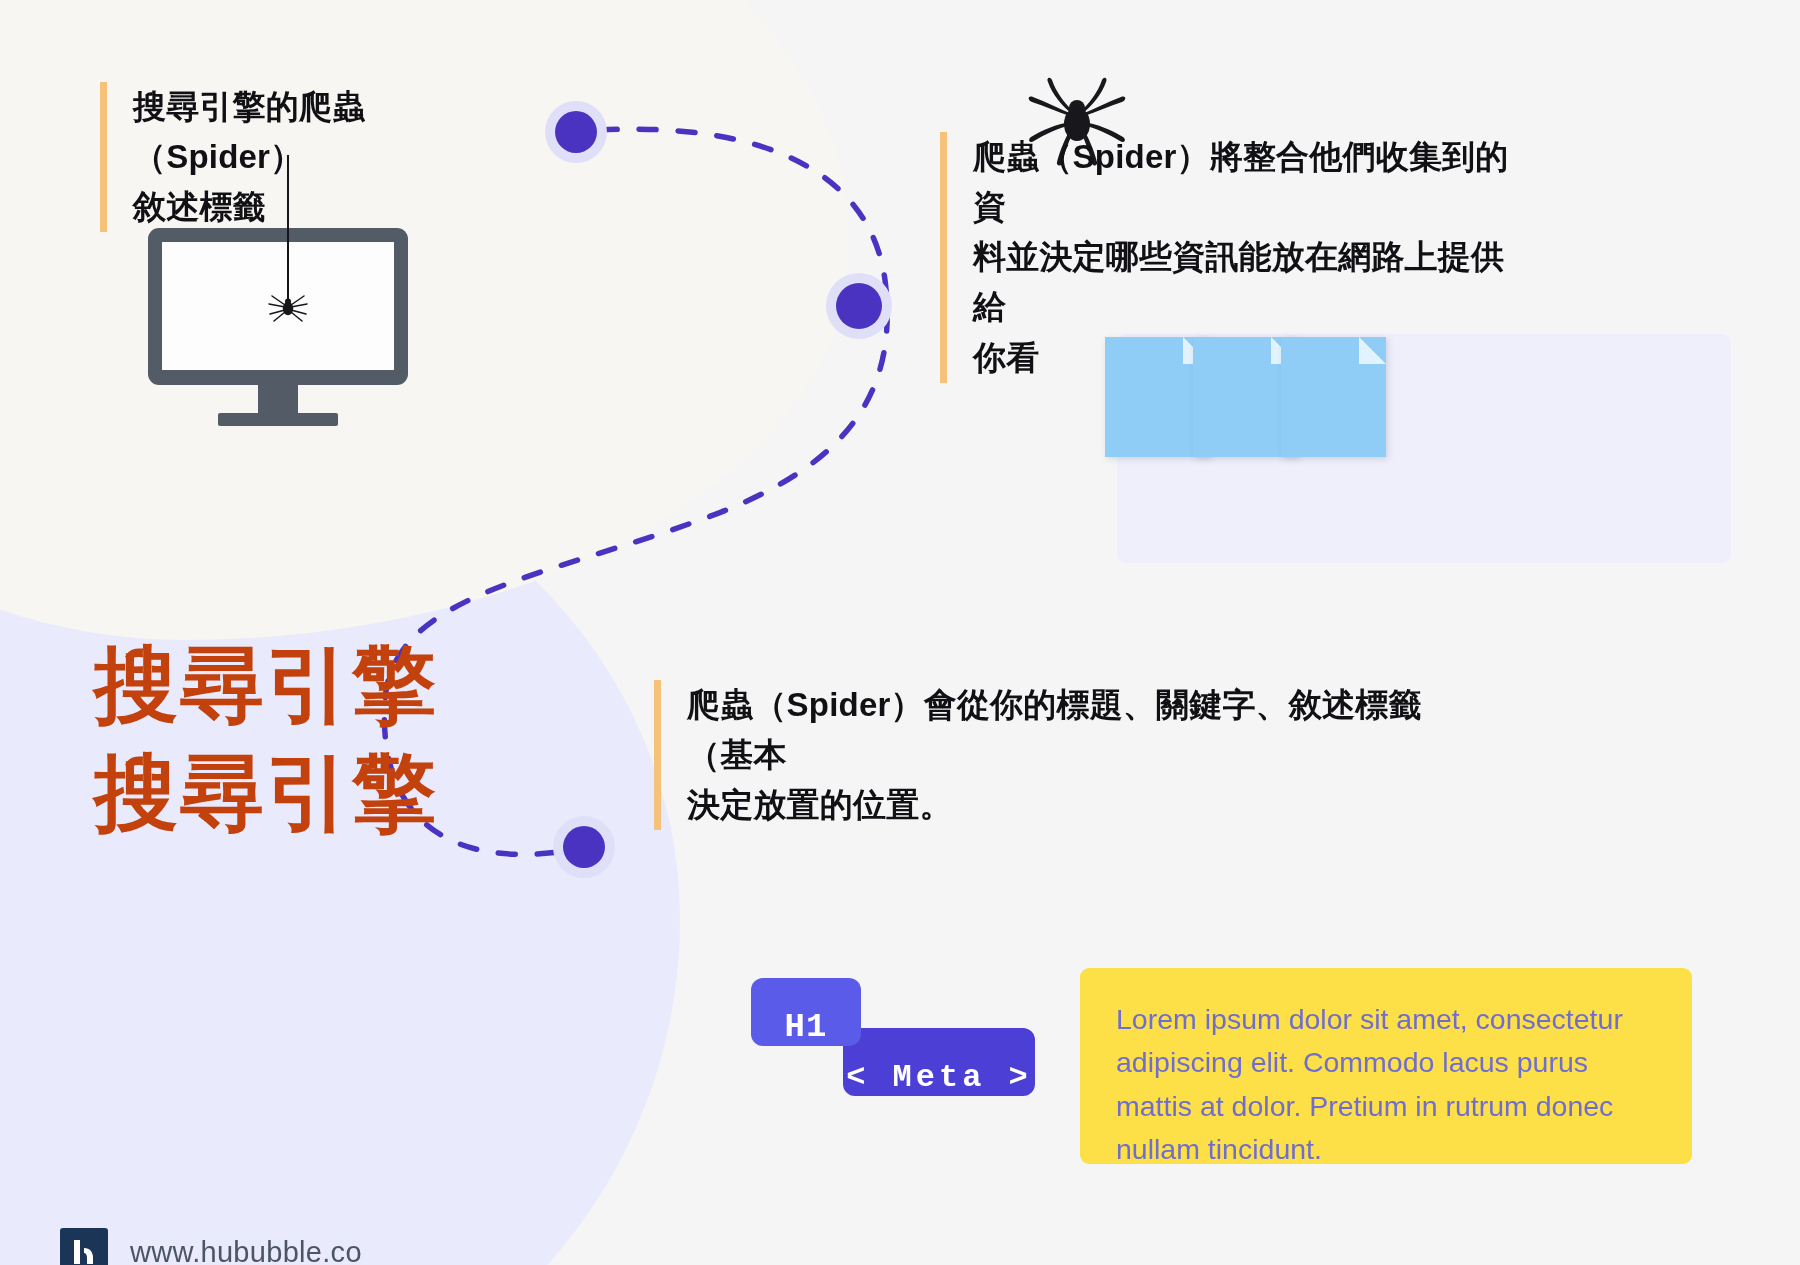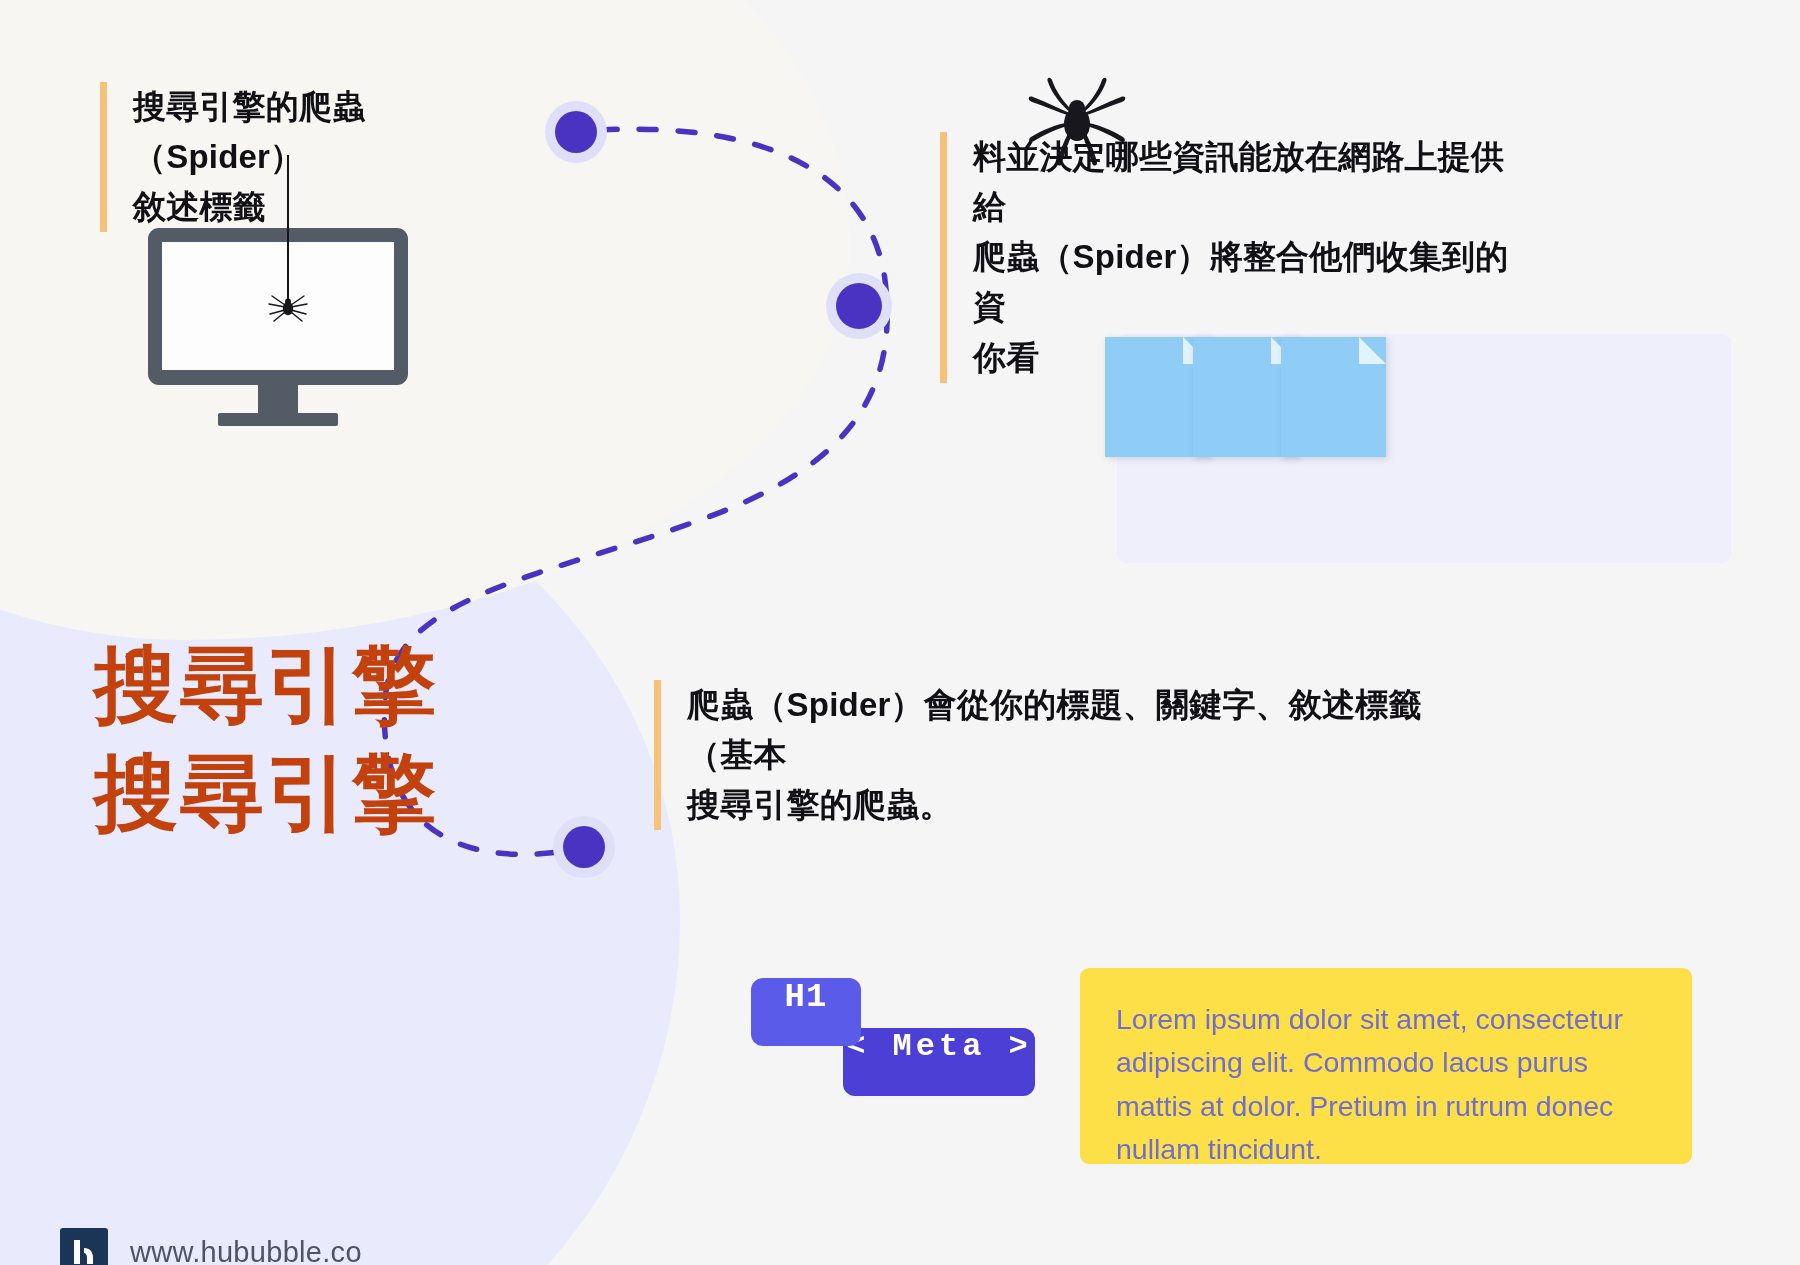--- a/index.html
+++ b/index.html
@@ -136,21 +136,21 @@
   .doc-card {
     position:absolute;
     width:105px; height:120px;
     background:#8fcdf6;
     filter:drop-shadow(2px 2px 3px rgba(80,90,130,0.20));
   }
 
   
   .tag {
     position:absolute;
-    display:flex; align-items:flex-start; justify-content:center;
+    display:flex; align-items:flex-end; justify-content:center;
     color:#ffffff;
     font-family:"Liberation Mono", monospace;
     font-weight:700;
     border-radius:12px;
   }
   .tag-h1 {
     left:751px; top:978px;
     width:110px; height:68px;
     background:#5b5bea;
     font-size:34px;
@@ -271,22 +271,22 @@
       <path d="M60 42 C70 34, 80 22, 84 10 C86 6, 82 4, 80 8 C76 20, 67 32, 58 40 Z"></path>
       <path d="M62 44 C74 40, 88 34, 100 30 C105 28, 104 23, 99 25 C86 30, 72 37, 60 42 Z"></path>
       <path d="M62 50 C75 52, 90 58, 101 65 C105 68, 102 72, 98 69 C87 62, 73 56, 61 53 Z"></path>
       <path d="M60 55 C66 64, 72 78, 75 90 C76 94, 71 95, 70 91 C67 79, 62 66, 57 57 Z"></path>
       <ellipse cx="55" cy="52" rx="13" ry="17"></ellipse>
       <ellipse cx="55" cy="36" rx="8" ry="8"></ellipse>
     </g>
   </svg>
 
   <div class="callout" style="left:940px; top:132px; width:570px;">
+    <p>爬蟲（Spider）將整合他們收集到的資</p>
     <p>料並決定哪些資訊能放在網路上提供給</p>
-    <p>爬蟲（Spider）將整合他們收集到的資</p>
     <p>你看</p>
   </div>
 
   <div class="docs-panel"></div>
   <svg class="doc-card" style="left:1105px; top:337px;" viewBox="0 0 105 120">
     <path d="M0 0 H78 L105 27 V120 H0 Z" fill="#8fcdf6"></path>
     <path d="M78 0 L105 27 H78 Z" fill="#e3f3fd"></path>
   </svg>
   <svg class="doc-card" style="left:1193px; top:337px;" viewBox="0 0 105 120">
     <path d="M0 0 H78 L105 27 V120 H0 Z" fill="#8fcdf6"></path>
@@ -297,21 +297,21 @@
     <path d="M78 0 L105 27 H78 Z" fill="#e3f3fd"></path>
   </svg>
 
   <div class="headline">
     <div>搜尋引擎</div>
     <div>搜尋引擎</div>
   </div>
 
   <div class="callout" style="left:654px; top:680px; width:830px;">
     <p>爬蟲（Spider）會從你的標題、關鍵字、敘述標籤（基本</p>
-    <p>搜尋引擎的爬蟲。</p>
+    <p>決定放置的位置。</p>
   </div>
 
   <div class="tag tag-meta">
     <span>&lt; Meta &gt;</span>
   </div>
   <div class="tag tag-h1">
     <span>H1</span>
   </div>
 
   <div class="lorem-panel">

